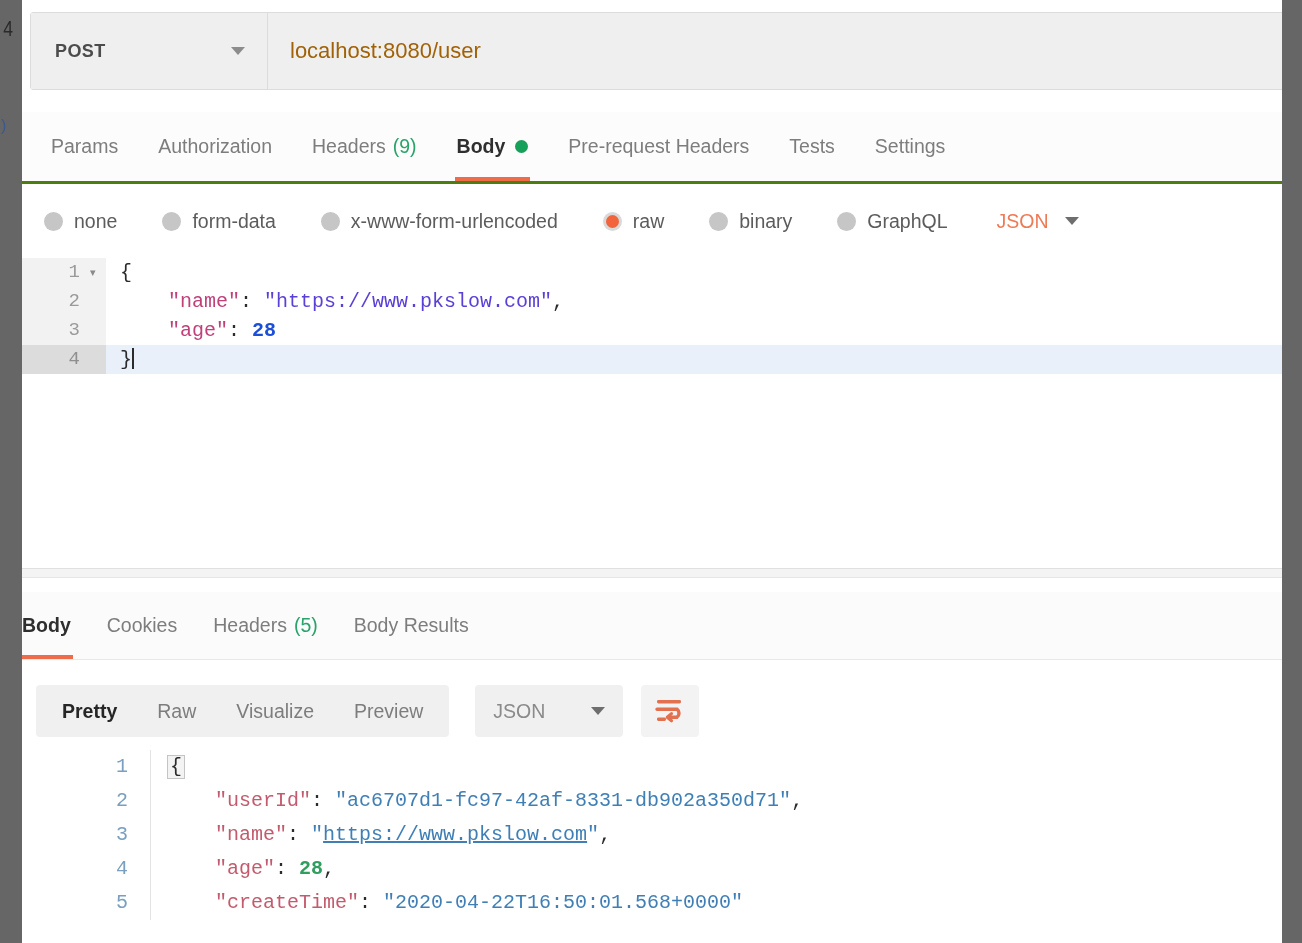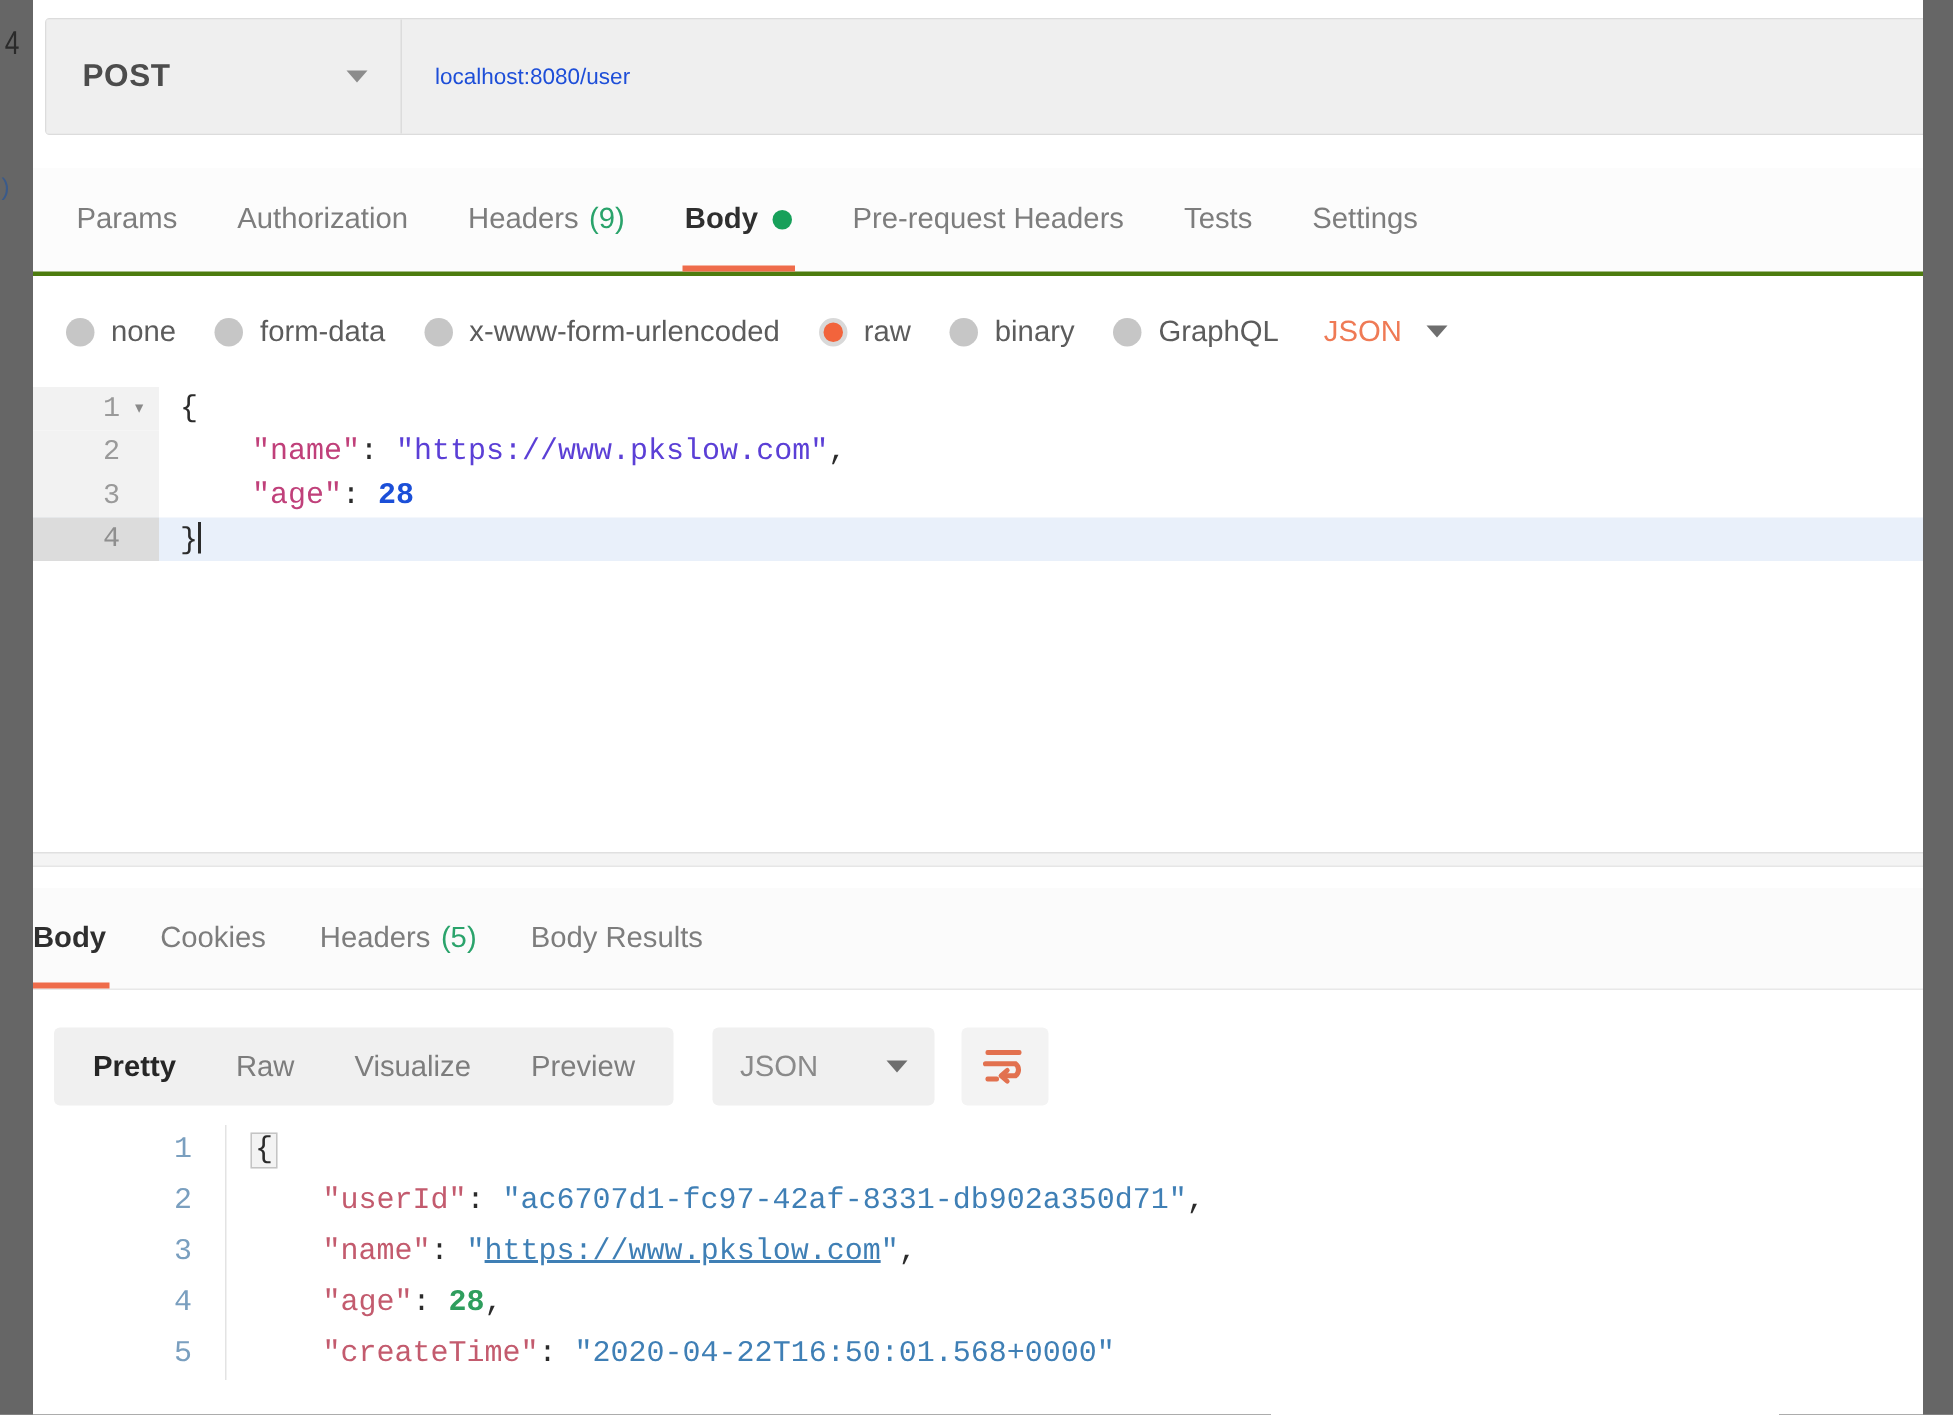--- a/index.html
+++ b/index.html
@@ -51,42 +51,42 @@
     width: 237px;
     display: flex;
     align-items: center;
     justify-content: space-between;
     padding: 0 22px 0 24px;
     background: #efefef;
     border-right: 1px solid #dcdcdc;
     cursor: pointer;
   }
   .method-label {
-    font-size: 21px;
+    font-size: 18px;
     font-weight: bold;
     color: #4c4c4c;
     letter-spacing: .4px;
   }
   .caret-down {
     width: 0; height: 0;
     border-left: 7px solid transparent;
     border-right: 7px solid transparent;
     border-top: 8px solid #8c8c8c;
   }
   .url-input {
     flex: 1;
     display: flex;
     align-items: center;
     padding-left: 22px;
     background: #efefef;
     border: none;
     outline: none;
     font-family: "Liberation Sans", sans-serif;
-    font-size: 15px;
-    color: #1d4ed8;
+    font-size: 22px;
+    color: #a16207;
     cursor: text;
   }
 
   
   .req-tabs {
     position: absolute;
     left: 0; top: 112px;
     width: 1260px; height: 72px;
     display: flex;
     align-items: flex-end;
@@ -125,20 +125,21 @@
 
   
   .bodytype-row {
     position: absolute;
     left: 0; top: 184px;
     width: 1260px; height: 74px;
     display: flex;
     align-items: center;
     background: #ffffff;
     padding-left: 22px;
+    gap: 19px;
   }
   .radio-opt {
     display: flex;
     align-items: center;
     margin-right: 26px;
     cursor: pointer;
     white-space: nowrap;
   }
   .radio-dot {
     width: 19px; height: 19px;

